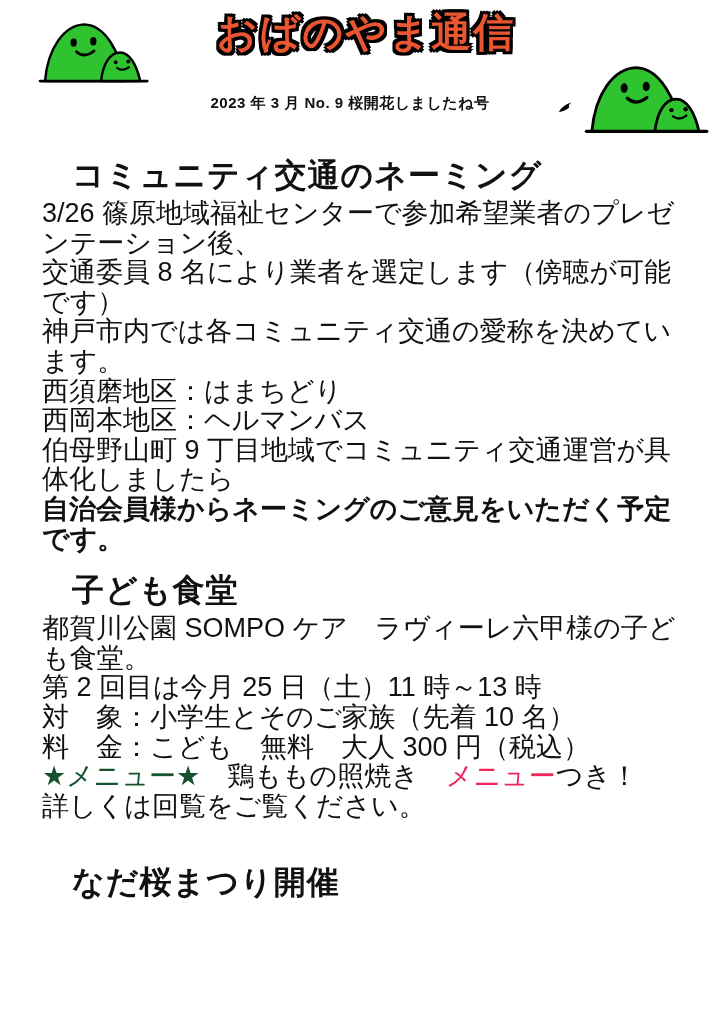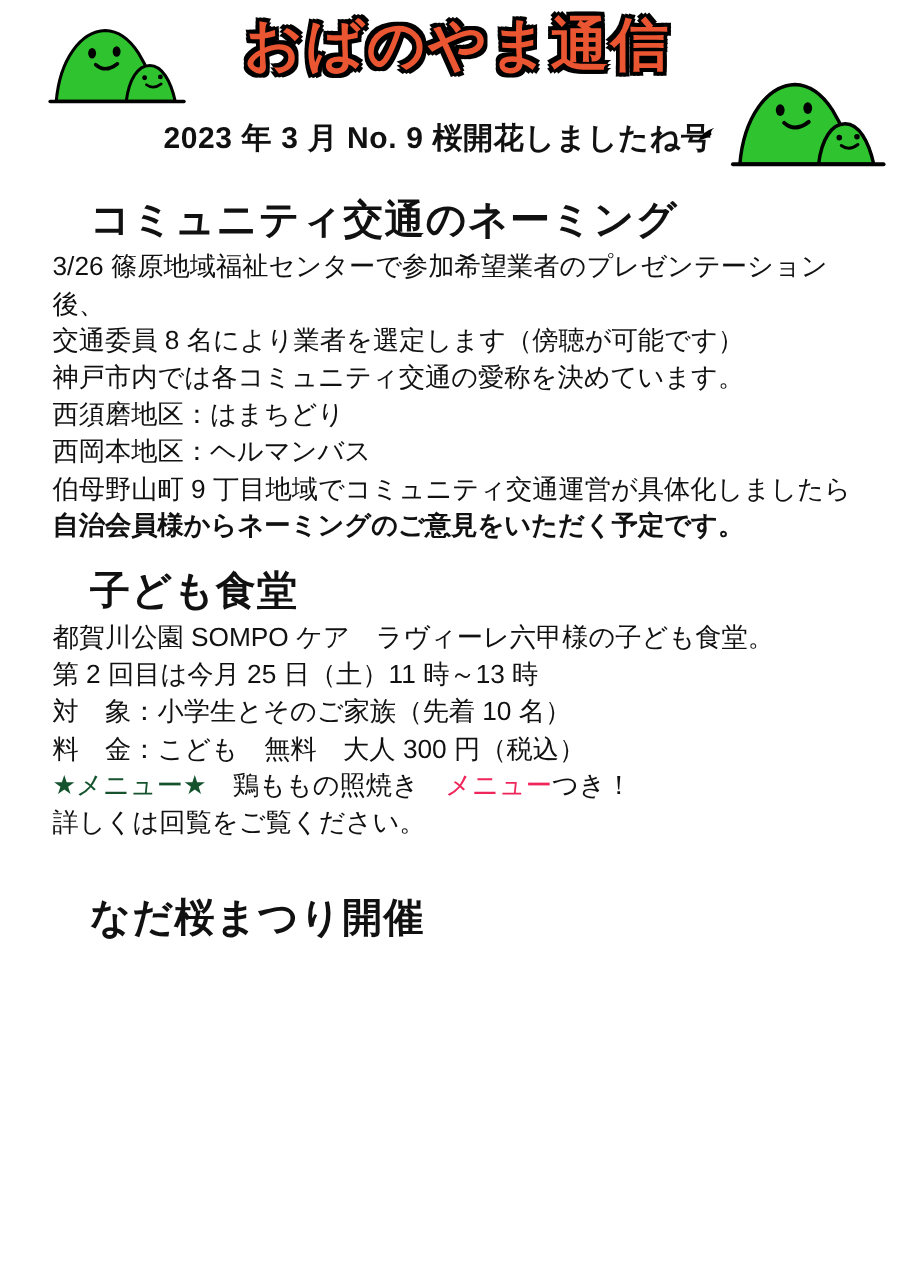--- a/index.html
+++ b/index.html
@@ -12,41 +12,41 @@
     color:#111;
   }
   
   header{position:relative;height:142px;}
   .mtn-left{position:absolute;left:38px;top:14px;width:112px;height:74px;}
   .mtn-right{position:absolute;left:584px;top:56px;width:126px;height:83px;}
   .bird{position:absolute;left:558px;top:101px;width:15px;height:13px;}
   .title{
     position:absolute;left:148px;top:6px;width:436px;
     margin:0;text-align:center;
-    font-size:46px;font-weight:900;letter-spacing:2px;
+    font-size:40px;font-weight:900;letter-spacing:2px;
     line-height:1.3;
     text-shadow:
       -3px -3px 0 #000, 3px -3px 0 #000, -3px 3px 0 #000, 3px 3px 0 #000,
       -3px 0 0 #000, 3px 0 0 #000, 0 -3px 0 #000, 0 3px 0 #000;
   }
   .subtitle{
     position:absolute;left:118px;top:94px;width:464px;
     margin:0;text-align:center;
-    font-size:24px;font-weight:800;letter-spacing:.5px;color:#111;
+    font-size:15px;font-weight:800;letter-spacing:.5px;color:#111;
   }
   
   main{padding:16px 40px 0 42px;}
   section h2{
     margin:0 0 7px 30px;
     font-size:32px;font-weight:900;letter-spacing:1px;
     line-height:34px;color:#111;
   }
   .sec-1{margin-bottom:19px;}
   .sec-2{margin-bottom:44px;}
-  .line{margin:0;font-size:21px;line-height:29.6px;color:#111;}
+  .line{margin:0;font-size:27px;line-height:29.6px;color:#111;}
   .line .b{font-weight:800;}
 </style>
 </head>
 <body>
 
 <div class="page">
 
   <header>
 
     <svg class="mtn-left" viewBox="0 0 160 102" xmlns="http://www.w3.org/2000/svg">

